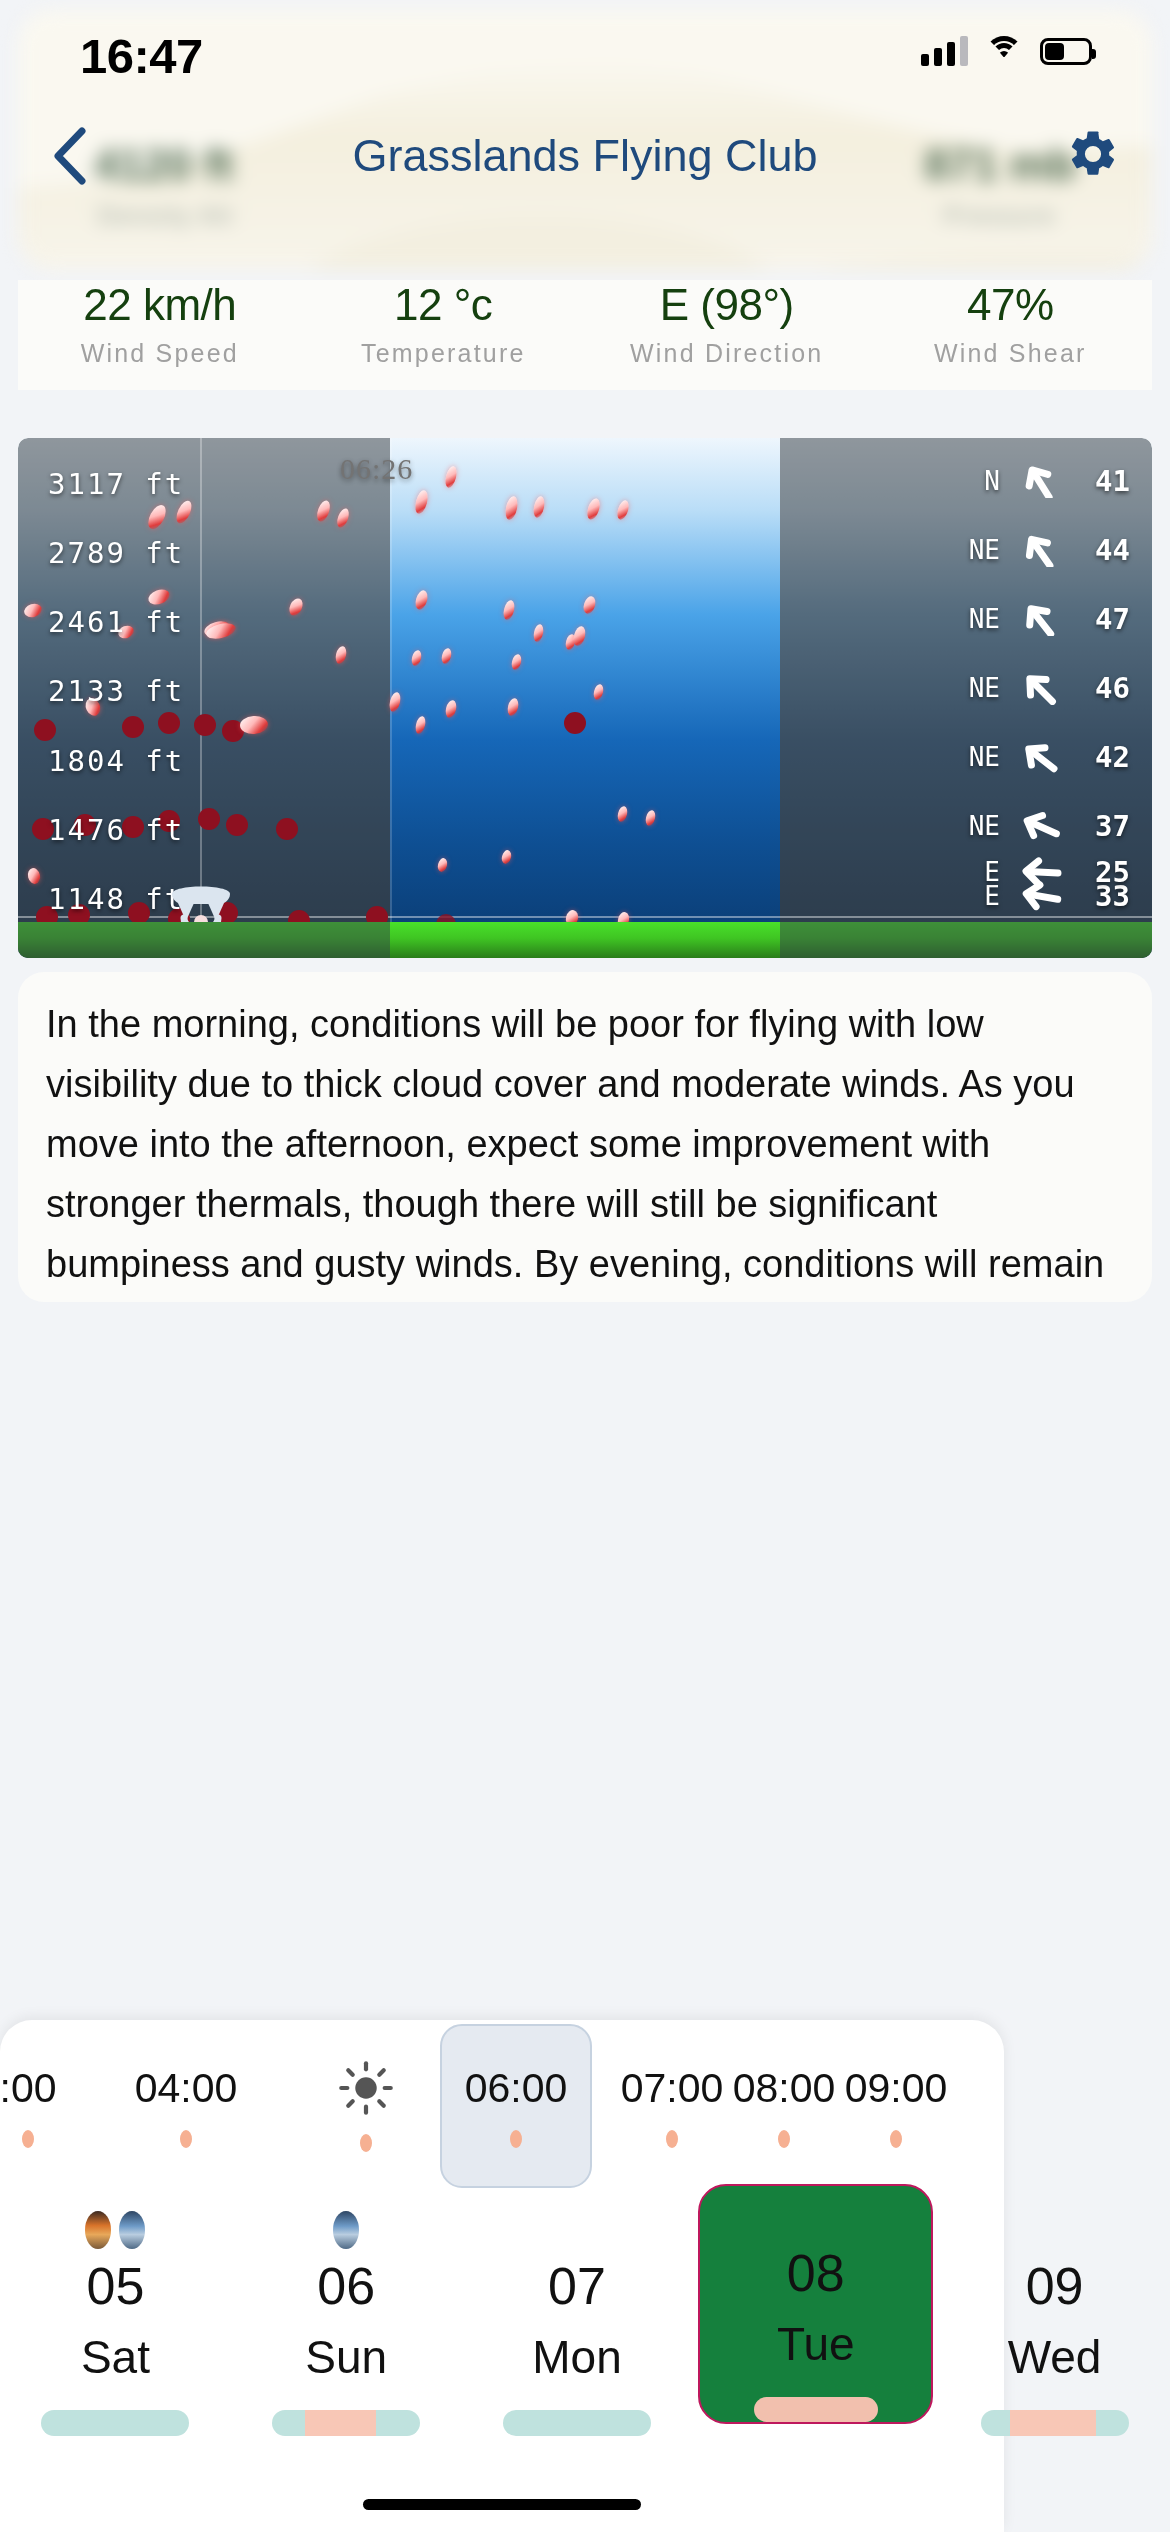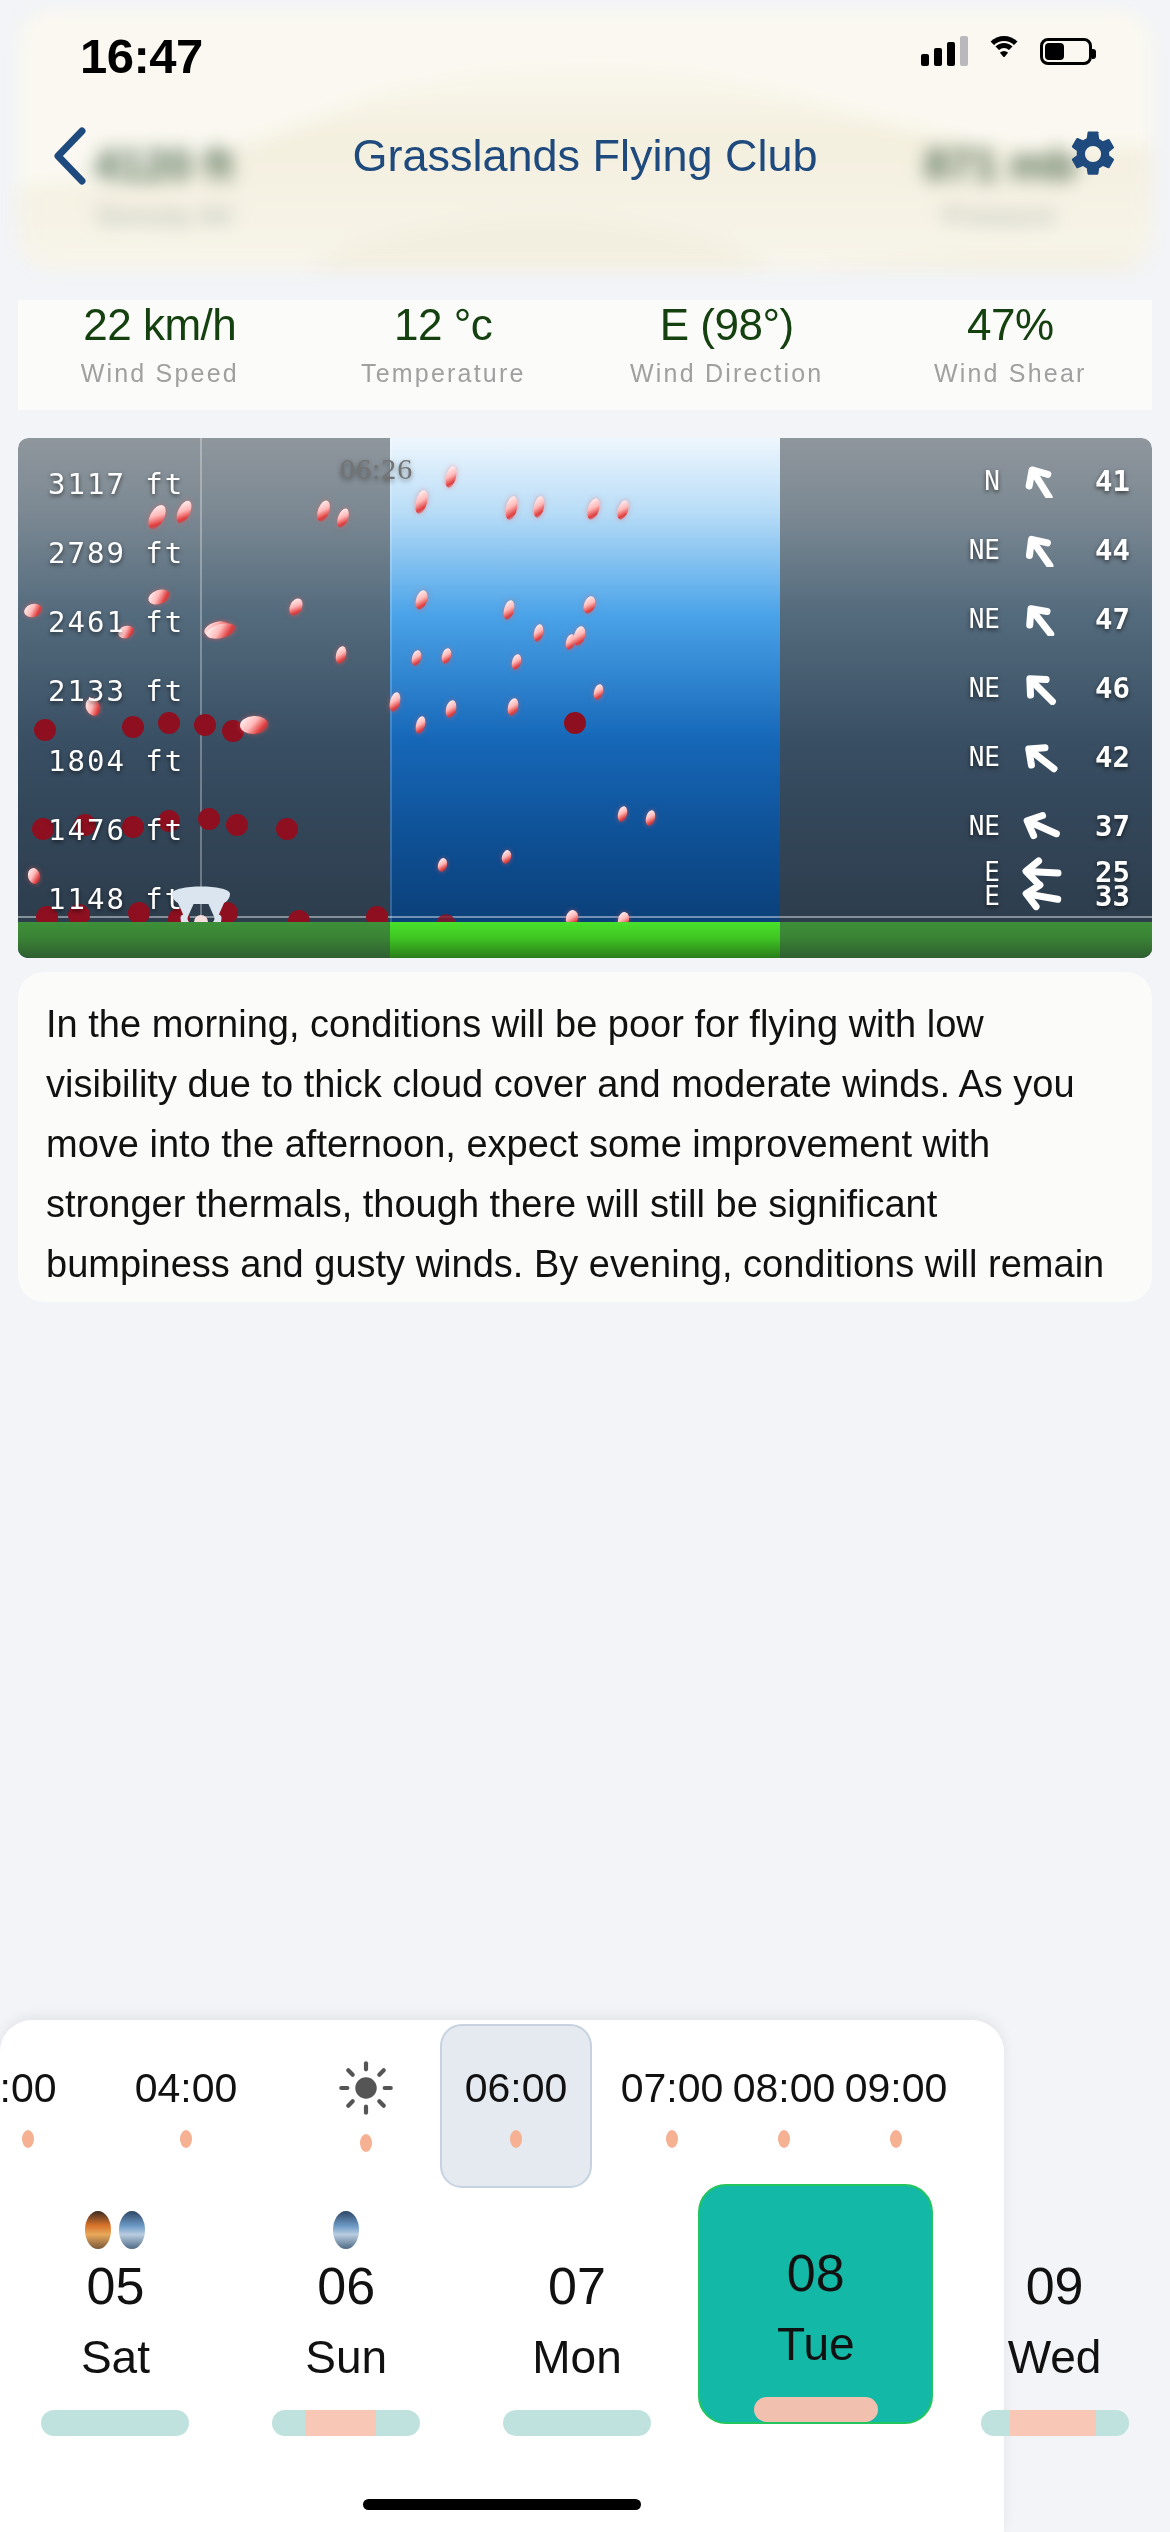--- a/index.html
+++ b/index.html
@@ -79,21 +79,21 @@
   }
   .nav-back svg { display: block; }
   .nav-title {
     width: 100%; text-align: center;
     font-size: 45px; color: #1f4a7d; font-weight: 400;
   }
   .nav-gear { position: absolute; right: 50px; top: 50%; transform: translateY(-50%); cursor: pointer; }
 
   
   .stats {
-    position: absolute; left: 18px; top: 300px; width: 1134px; height: 110px;
+    position: absolute; left: 18px; top: 280px; width: 1134px; height: 110px;
     background: #fbfbf9;
     display: flex; z-index: 20;
   }
   .stat { flex: 1; text-align: center; }
   .stat .v { font-size: 44px; color: #15400f; font-weight: 500; letter-spacing: -.5px; }
   .stat .l { font-size: 25px; color: #a0a0a0; letter-spacing: 2.2px; margin-top: 9px; }
 
   
   .chart {
     position: absolute; left: 18px; top: 438px; width: 1134px; height: 520px;
@@ -199,21 +199,21 @@
     padding-top: 16px; cursor: pointer;
   }
   .day .icons { height: 44px; display: flex; gap: 8px; align-items: center; }
   .day .num { font-size: 52px; color: #111; font-weight: 400; margin-top: 4px; }
   .day .dow { font-size: 46px; color: #111; margin-top: 14px; }
   .day .bar {
     width: 148px; height: 26px; border-radius: 13px; margin-top: 26px;
     overflow: hidden; display: flex;
   }
   .day.sel {
-    background: #14b8a6; border: 2px solid #22c55e; border-radius: 28px;
+    background: #15803d; border: 2px solid #be185d; border-radius: 28px;
     margin: -8px 6px 18px 6px; padding-top: 12px;
   }
   .day.sel .bar { width: 124px; }
   .pill-icon { width: 26px; height: 38px; border-radius: 50%; }
 
   .homebar {
     position: absolute; left: 50%; transform: translateX(-50%);
     bottom: 22px; width: 278px; height: 11px; background: #000; border-radius: 6px;
   }
 </style>

